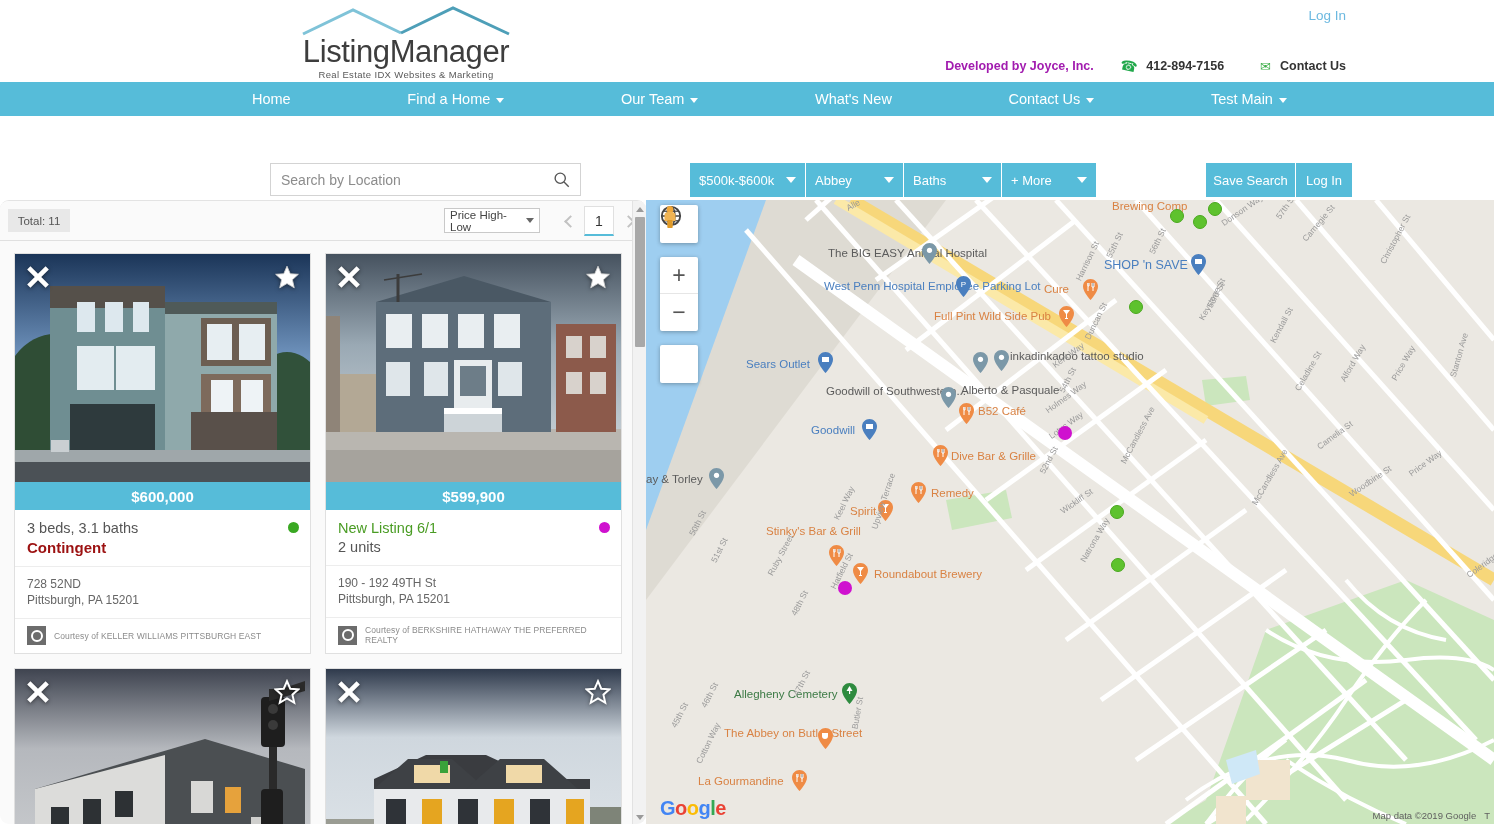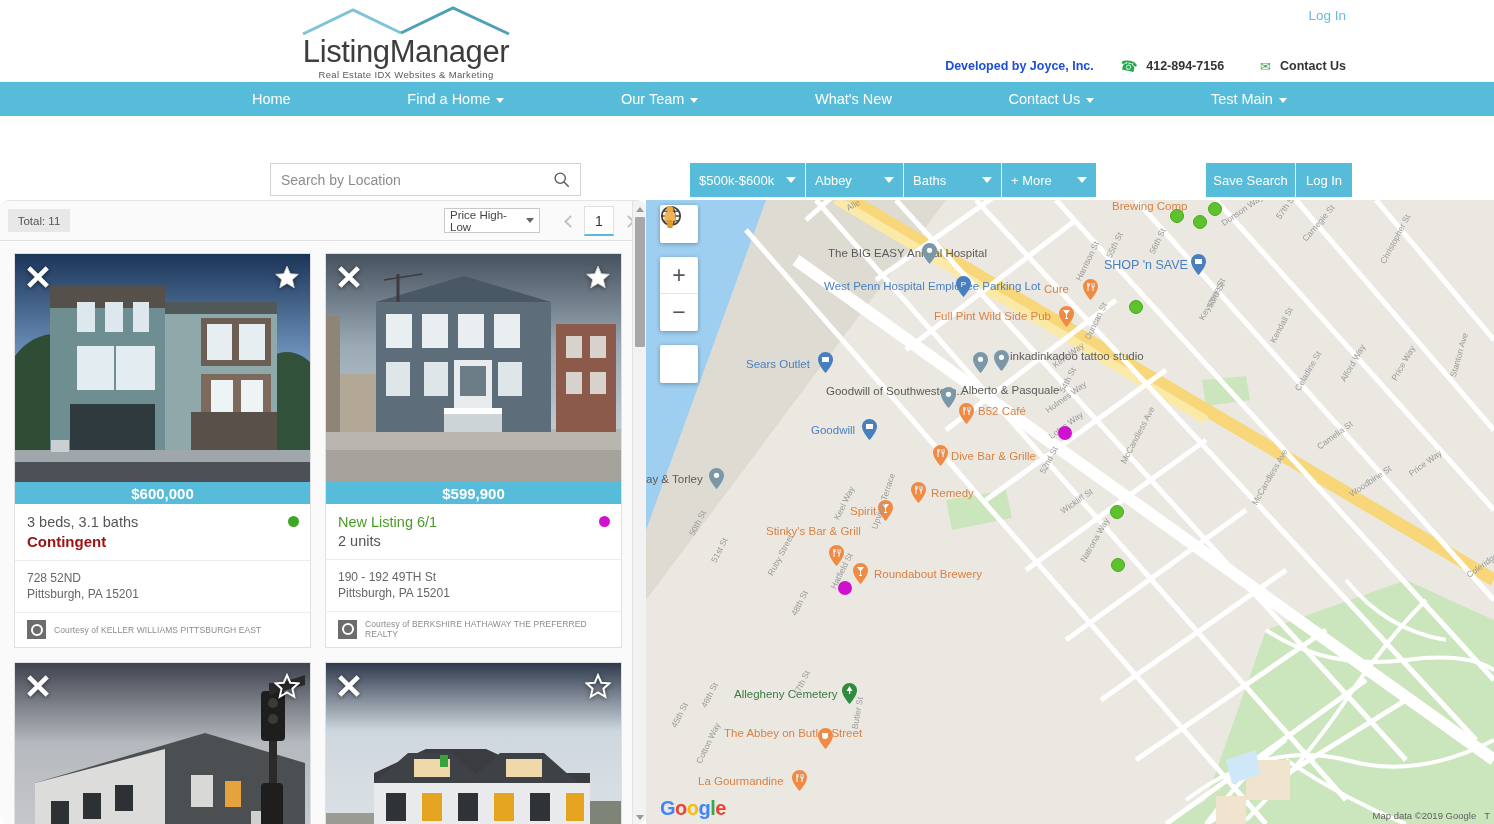--- a/index.html
+++ b/index.html
@@ -27,21 +27,21 @@
 
   .login-top {
     position: absolute; right: 148px; top: 8px;
     font-size: 13.5px; color: #6cb9e0; cursor: pointer;
   }
   .contact-row {
     position: absolute; right: 148px; top: 58px;
     display: flex; align-items: center; gap: 0;
     font-size: 12.5px; white-space: nowrap;
   }
-  .dev-by { font-weight: bold; color: #1d4ed8; }
+  .dev-by { font-weight: bold; color: #a21caf; }
   .ph-icon { margin-left: 26px; color: #21a84b; font-size: 14px; display: inline-block; transform: rotate(12deg); }
   .ph-num { margin-left: 9px; font-weight: bold; color: #333; }
   .mail-icon { margin-left: 36px; color: #3fae4a; font-size: 13px; }
   .contact-us-lnk { margin-left: 9px; font-weight: bold; color: #333; cursor: pointer; }
 
   
   .nav {
     height: 34px; background: #56bcd9;
     display: flex; align-items: center;
   }
@@ -156,21 +156,21 @@
     width: 297px; background: #fff; border: 1px solid #e0e0e0;
     position: relative; overflow: hidden;
   }
   .card-img { position: relative; height: 228px; overflow: hidden; }
   .ov-x, .ov-star {
     position: absolute; top: 10px; width: 26px; height: 26px; cursor: pointer;
     filter: drop-shadow(0 1px 2px rgba(0,0,0,.5));
   }
   .ov-x { left: 10px; } .ov-star { right: 10px; }
   .price-band {
-    height: 22px; background: #56bcd9; color: #fff; font-size: 15px;
+    height: 28px; background: #56bcd9; color: #fff; font-size: 15px;
     font-weight: bold; display: flex; align-items: center; justify-content: center;
   }
   .card-body { position: relative; padding: 9px 12px 8px; border-bottom: 1px solid #ededed; min-height: 56px; }
   .dot { position: absolute; right: 11px; top: 12px; width: 11px; height: 11px; border-radius: 50%; }
   .line-beds { font-size: 14.5px; color: #555; line-height: 19px; }
   .line-status-red { font-size: 15px; color: #9c1111; font-weight: bold; line-height: 20px; }
   .line-new { font-size: 14.5px; color: #4a9c24; line-height: 19px; }
   .addr-sec { padding: 9px 12px 10px; border-bottom: 1px solid #ededed; }
   .addr-l { font-size: 12px; color: #666; line-height: 16px; }
   .courtesy { padding: 7px 12px 8px; display: flex; align-items: center; gap: 8px; }

